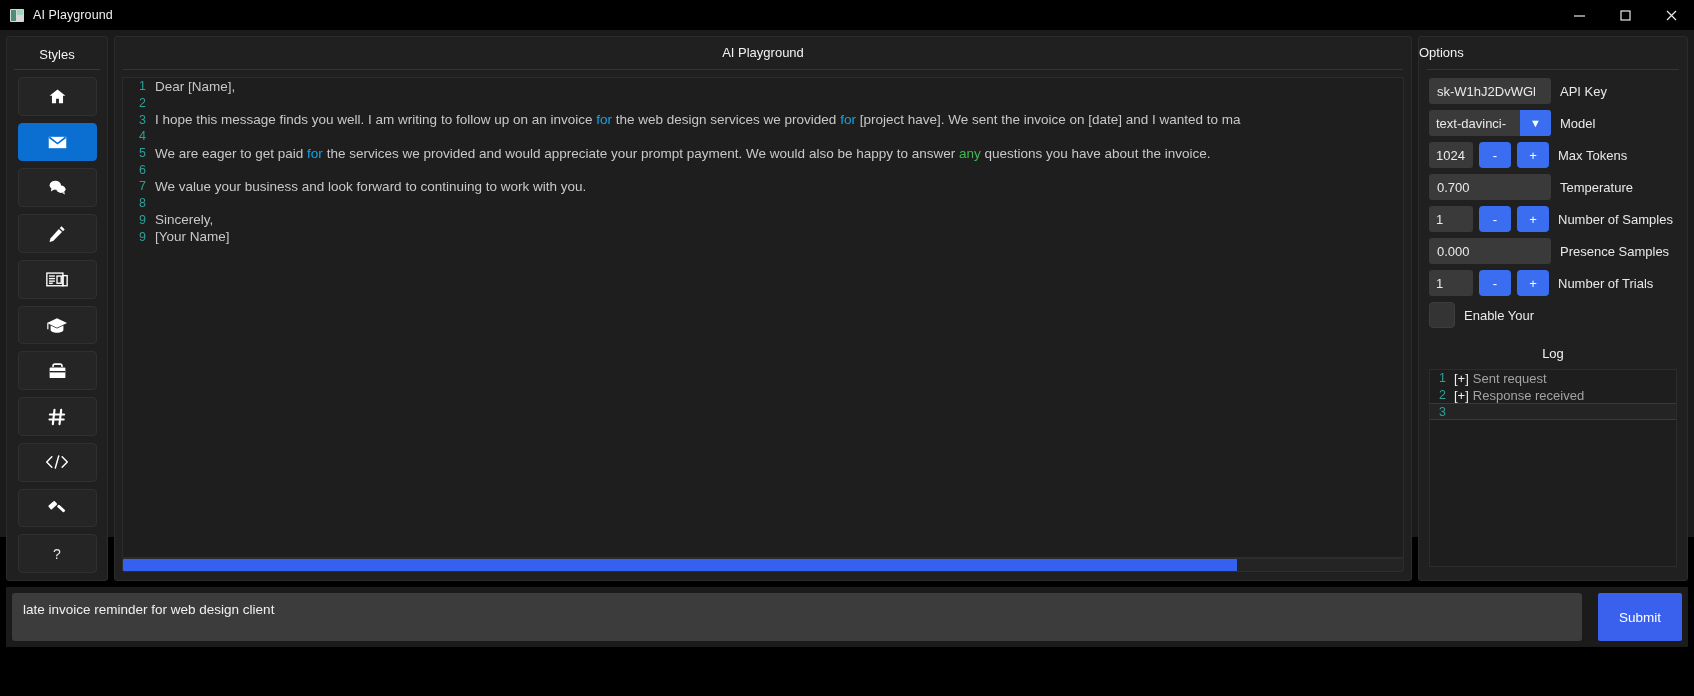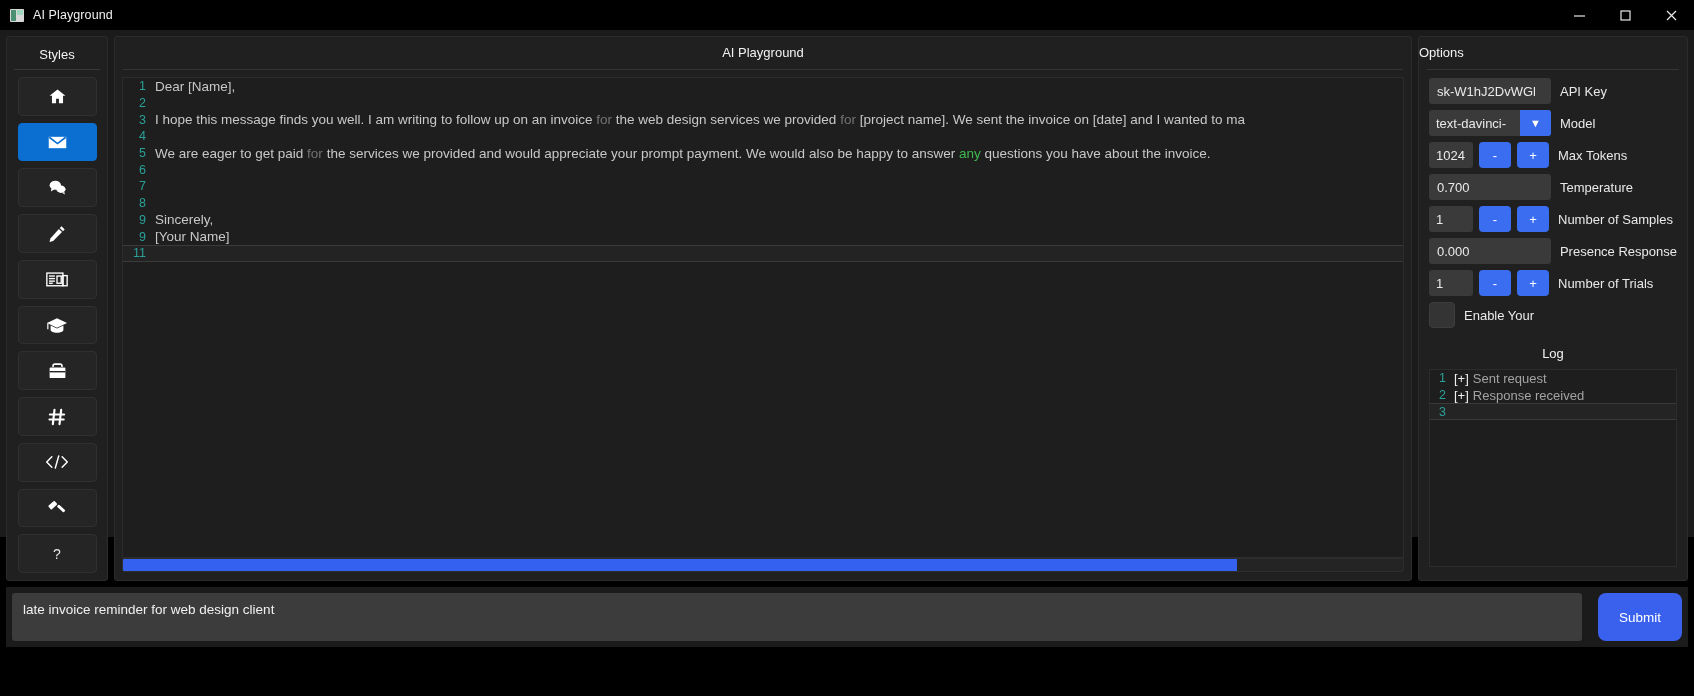--- a/index.html
+++ b/index.html
@@ -96,21 +96,21 @@
     position: relative;
     font-size: 13.5px;
   }
   .code-line { display:flex; height:16.7px; align-items:center; }
   .ln {
     width: 32px; min-width:32px; text-align:right; padding-right:9px;
     color:#2aa198; font-size:12.5px;
     font-family:"Liberation Sans", sans-serif;
   }
   .ltxt { color:#c8c8c8; white-space:pre; }
-  .kw { color:#737373; }
+  .kw { color:#0ea5e9; }
   .kw2 { color:#3fb950; }
   .cur-line { background:#232323; }
   .cur-line .ln { color:#2aa198; }
   .caret-line { border-top:1px solid #3a3a3a; border-bottom:1px solid #3a3a3a; }
   .progress-outer {
     margin: 0 7px 8px 7px;
     height: 14px;
     background: #242424;
     border: 1px solid #2e2e2e;
     border-radius: 2px;
@@ -186,21 +186,21 @@
     background:#3c3c3c;
     border:none; border-radius:3px;
     color:#f0f0f0; font-size:13.5px;
     padding:9px 11px;
     resize:none; outline:none;
     font-family:"Liberation Sans", sans-serif;
   }
   .submit {
     width: 84px;
     background:#3a61ee;
-    border:none; border-radius:8px;
+    border:none; border-radius:2px;
     color:#ffffff; font-size:13.5px;
     font-family:"Liberation Sans", sans-serif;
   }
 </style>
 </head>
 <body>
 
 <div class="titlebar">
   <div class="titlebar-left">
     <div class="app-icon"></div>
@@ -348,52 +348,49 @@
             <div class="code-line">
               <span class="ln">1</span>
               <span class="ltxt"><span>Dear [Name],</span></span>
             </div>
             <div class="code-line">
               <span class="ln">2</span>
               <span class="ltxt"></span>
             </div>
             <div class="code-line">
               <span class="ln">3</span>
-              <span class="ltxt"><span>I hope this message finds you well. I am writing to follow up on an invoice </span><span class="kw">for</span><span> the web design services we provided </span><span class="kw">for</span><span> [project name]. We sent the invoice on [date] and I wanted to ma</span></span>
+              <span class="ltxt"><span>I hope this message finds you well. I am writing to follow up on an invoice </span><span class="kw">for</span><span> the web design services we provided </span><span class="kw">for</span><span> [project have]. We sent the invoice on [date] and I wanted to ma</span></span>
             </div>
             <div class="code-line">
               <span class="ln">4</span>
               <span class="ltxt"></span>
             </div>
             <div class="code-line">
               <span class="ln">5</span>
               <span class="ltxt"><span>We are eager to get paid </span><span class="kw">for</span><span> the services we provided and would appreciate your prompt payment. We would also be happy to answer </span><span class="kw2">any</span><span> questions you have about the invoice.</span></span>
             </div>
             <div class="code-line">
               <span class="ln">6</span>
               <span class="ltxt"></span>
             </div>
             <div class="code-line">
               <span class="ln">7</span>
+              <span class="ltxt"><span>We value your business and look forward to continuing to work with you.</span></span>
             </div>
             <div class="code-line">
               <span class="ln">8</span>
               <span class="ltxt"></span>
             </div>
             <div class="code-line">
               <span class="ln">9</span>
               <span class="ltxt"><span>Sincerely,</span></span>
             </div>
             <div class="code-line">
               <span class="ln">9</span>
               <span class="ltxt"><span>[Your Name]</span></span>
-            </div>
-            <div class="code-line caret-line cur-line">
-              <span class="ln">11</span>
-              <span class="ltxt"></span>
             </div>
           </div>
       </div>
       <div class="progress-outer">
         <div class="progress-fill" id="progress-fill" style="width: 87%;"></div>
       </div>
     </div>
 
     <div class="options">
       <div class="opt-title">Options</div>
@@ -428,21 +425,21 @@
 
         <div class="opt-row">
           <input class="field narrow" value="1" style="">
           <button class="spin">-</button>
           <button class="spin">+</button>
           <span class="opt-label">Number of Samples</span>
         </div>
 
         <div class="opt-row">
           <input class="field wide" value="0.000" style="">
-          <span class="opt-label">Presence Response</span>
+          <span class="opt-label">Presence Samples</span>
         </div>
 
         <div class="opt-row">
           <input class="field narrow" value="1" style="">
           <button class="spin">-</button>
           <button class="spin">+</button>
           <span class="opt-label">Number of Trials</span>
         </div>
 
         <div class="opt-row">

